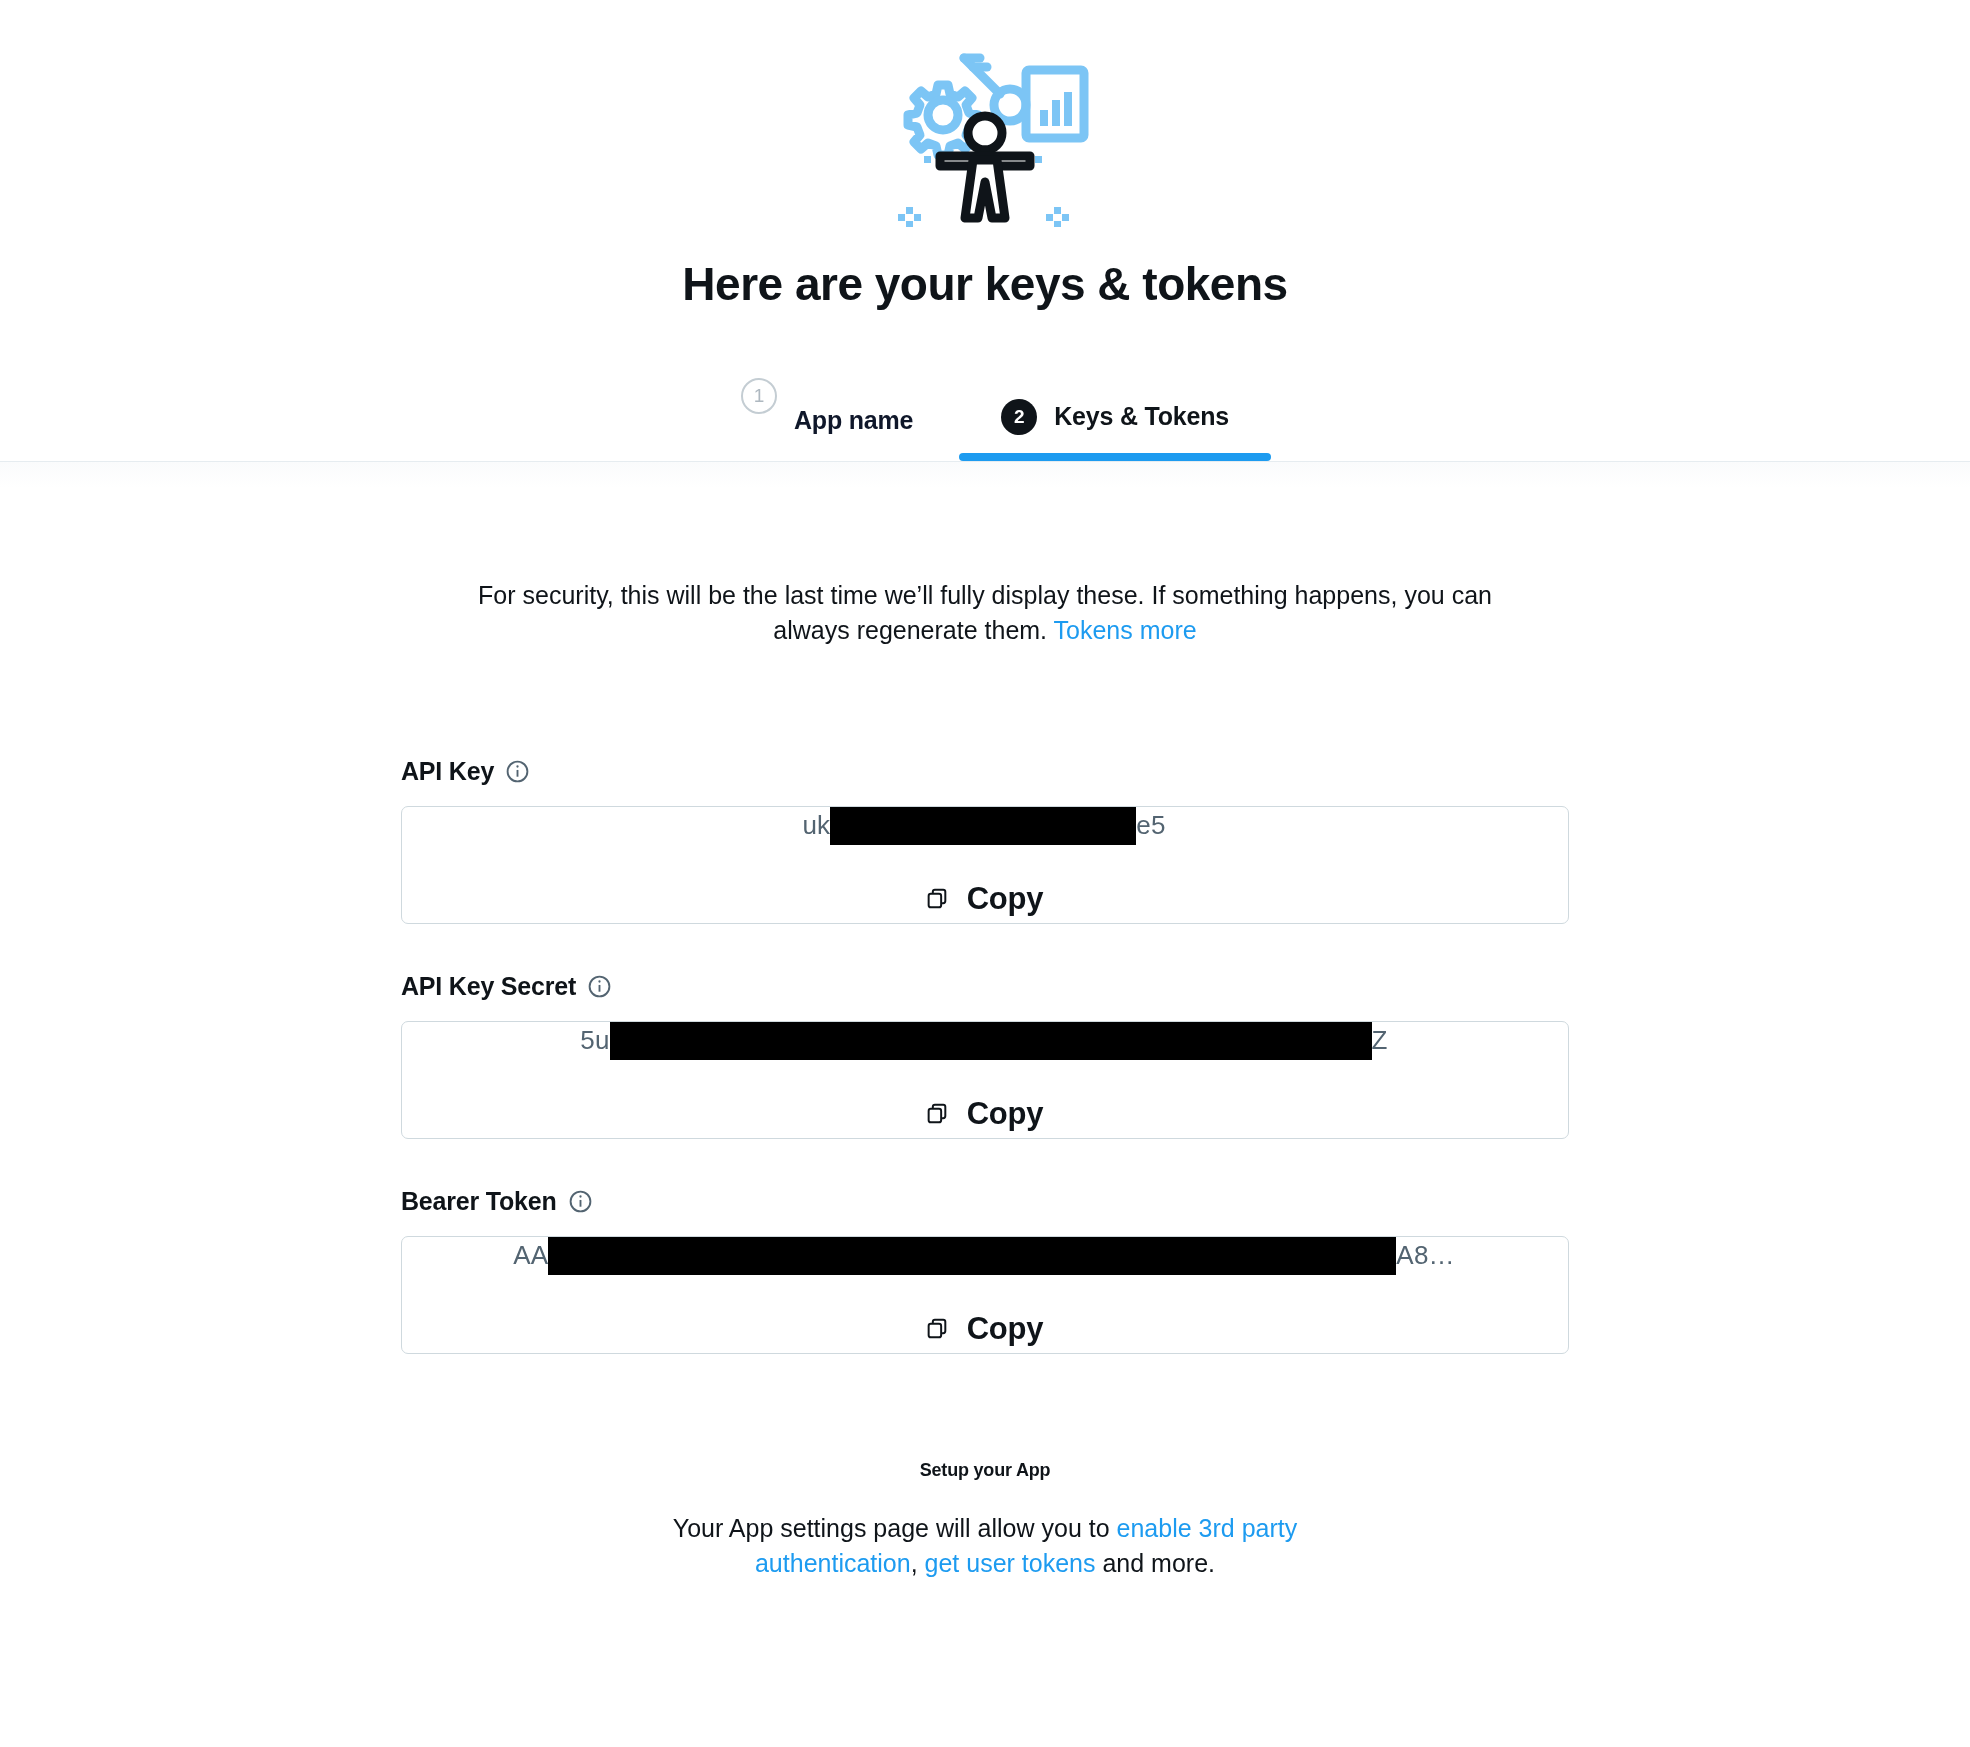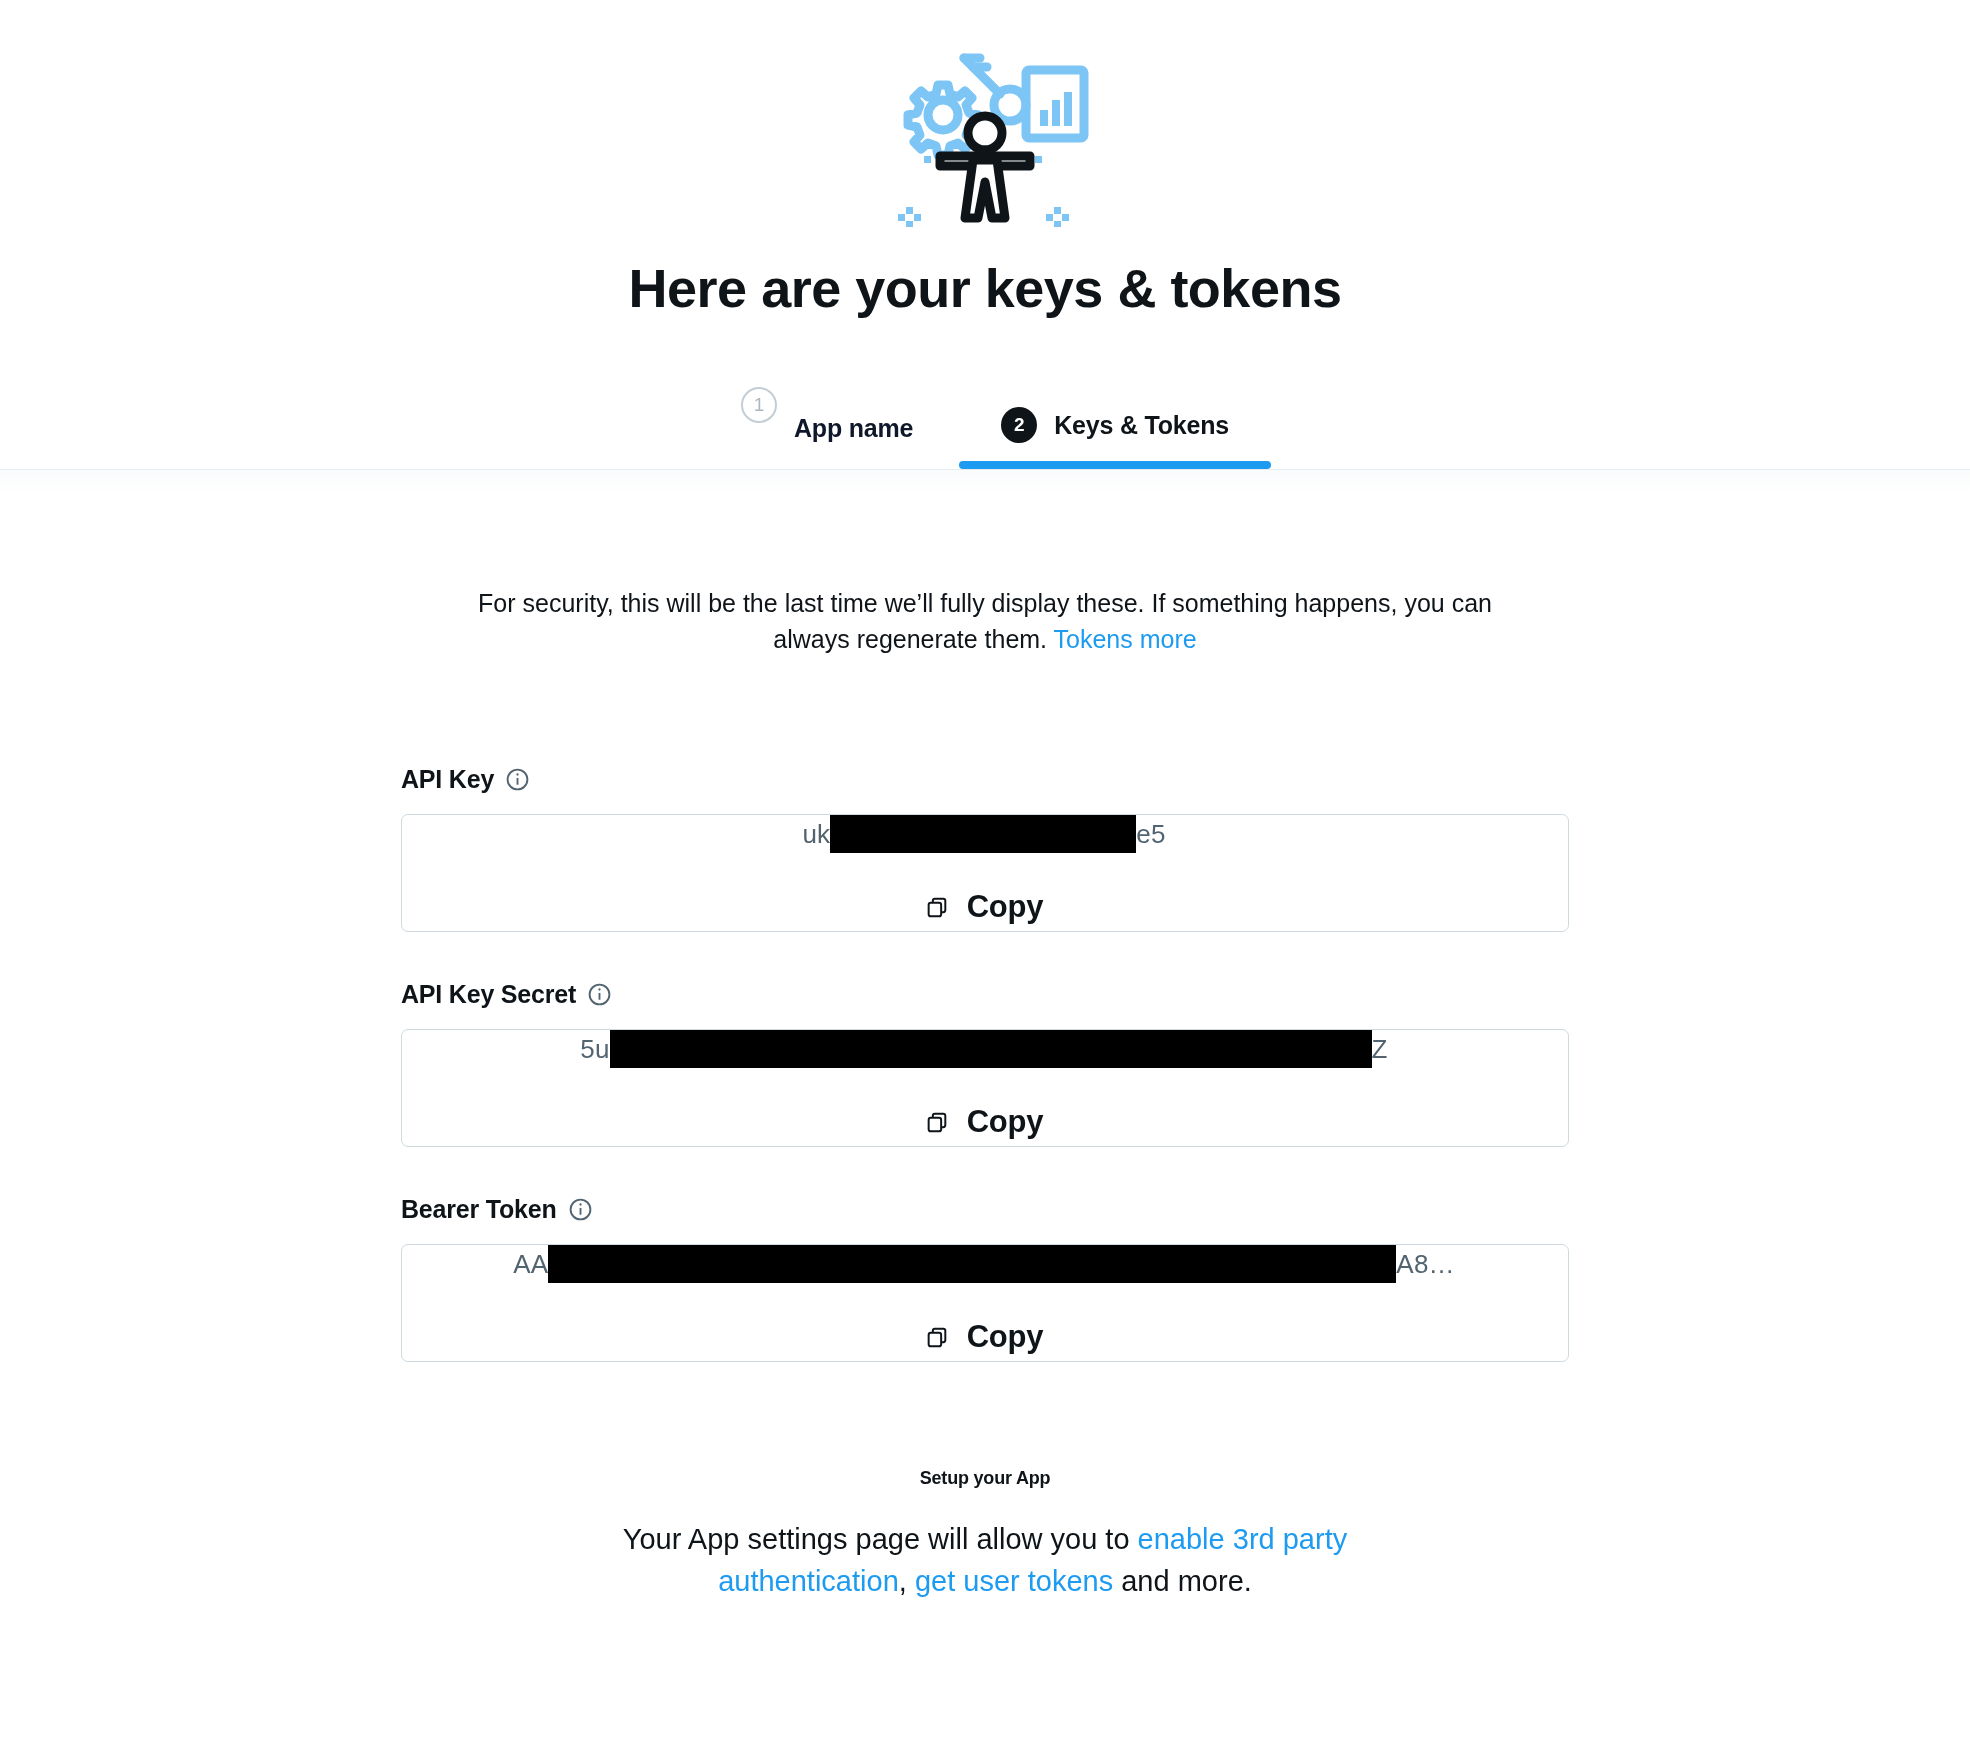--- a/index.html
+++ b/index.html
@@ -23,21 +23,21 @@
     width: 100%;
     padding-top: 42px;
     display: flex;
     justify-content: center;
   }
   .hero svg { display: block; }
 
   
   .page-title {
     text-align: center;
-    font-size: 54px;
+    font-size: 46px;
     line-height: 1.1;
     font-weight: 700;
     letter-spacing: -0.5px;
     color: #0f1419;
     margin: 32px 0 0 0;
   }
 
   
   .stepper-wrap {
     position: relative;
@@ -193,21 +193,21 @@
     padding-bottom: 80px;
   }
   .footer-title {
     font-size: 18px;
     font-weight: 700;
     color: #0f1419;
     margin-bottom: 30px;
     letter-spacing: -0.2px;
   }
   .footer-text {
-    font-size: 29px;
+    font-size: 25px;
     line-height: 1.42;
     color: #0f1419;
     max-width: 780px;
     margin: 12px auto;
   }
 </style>
 </head>
 <body>
 
 <div class="page">

